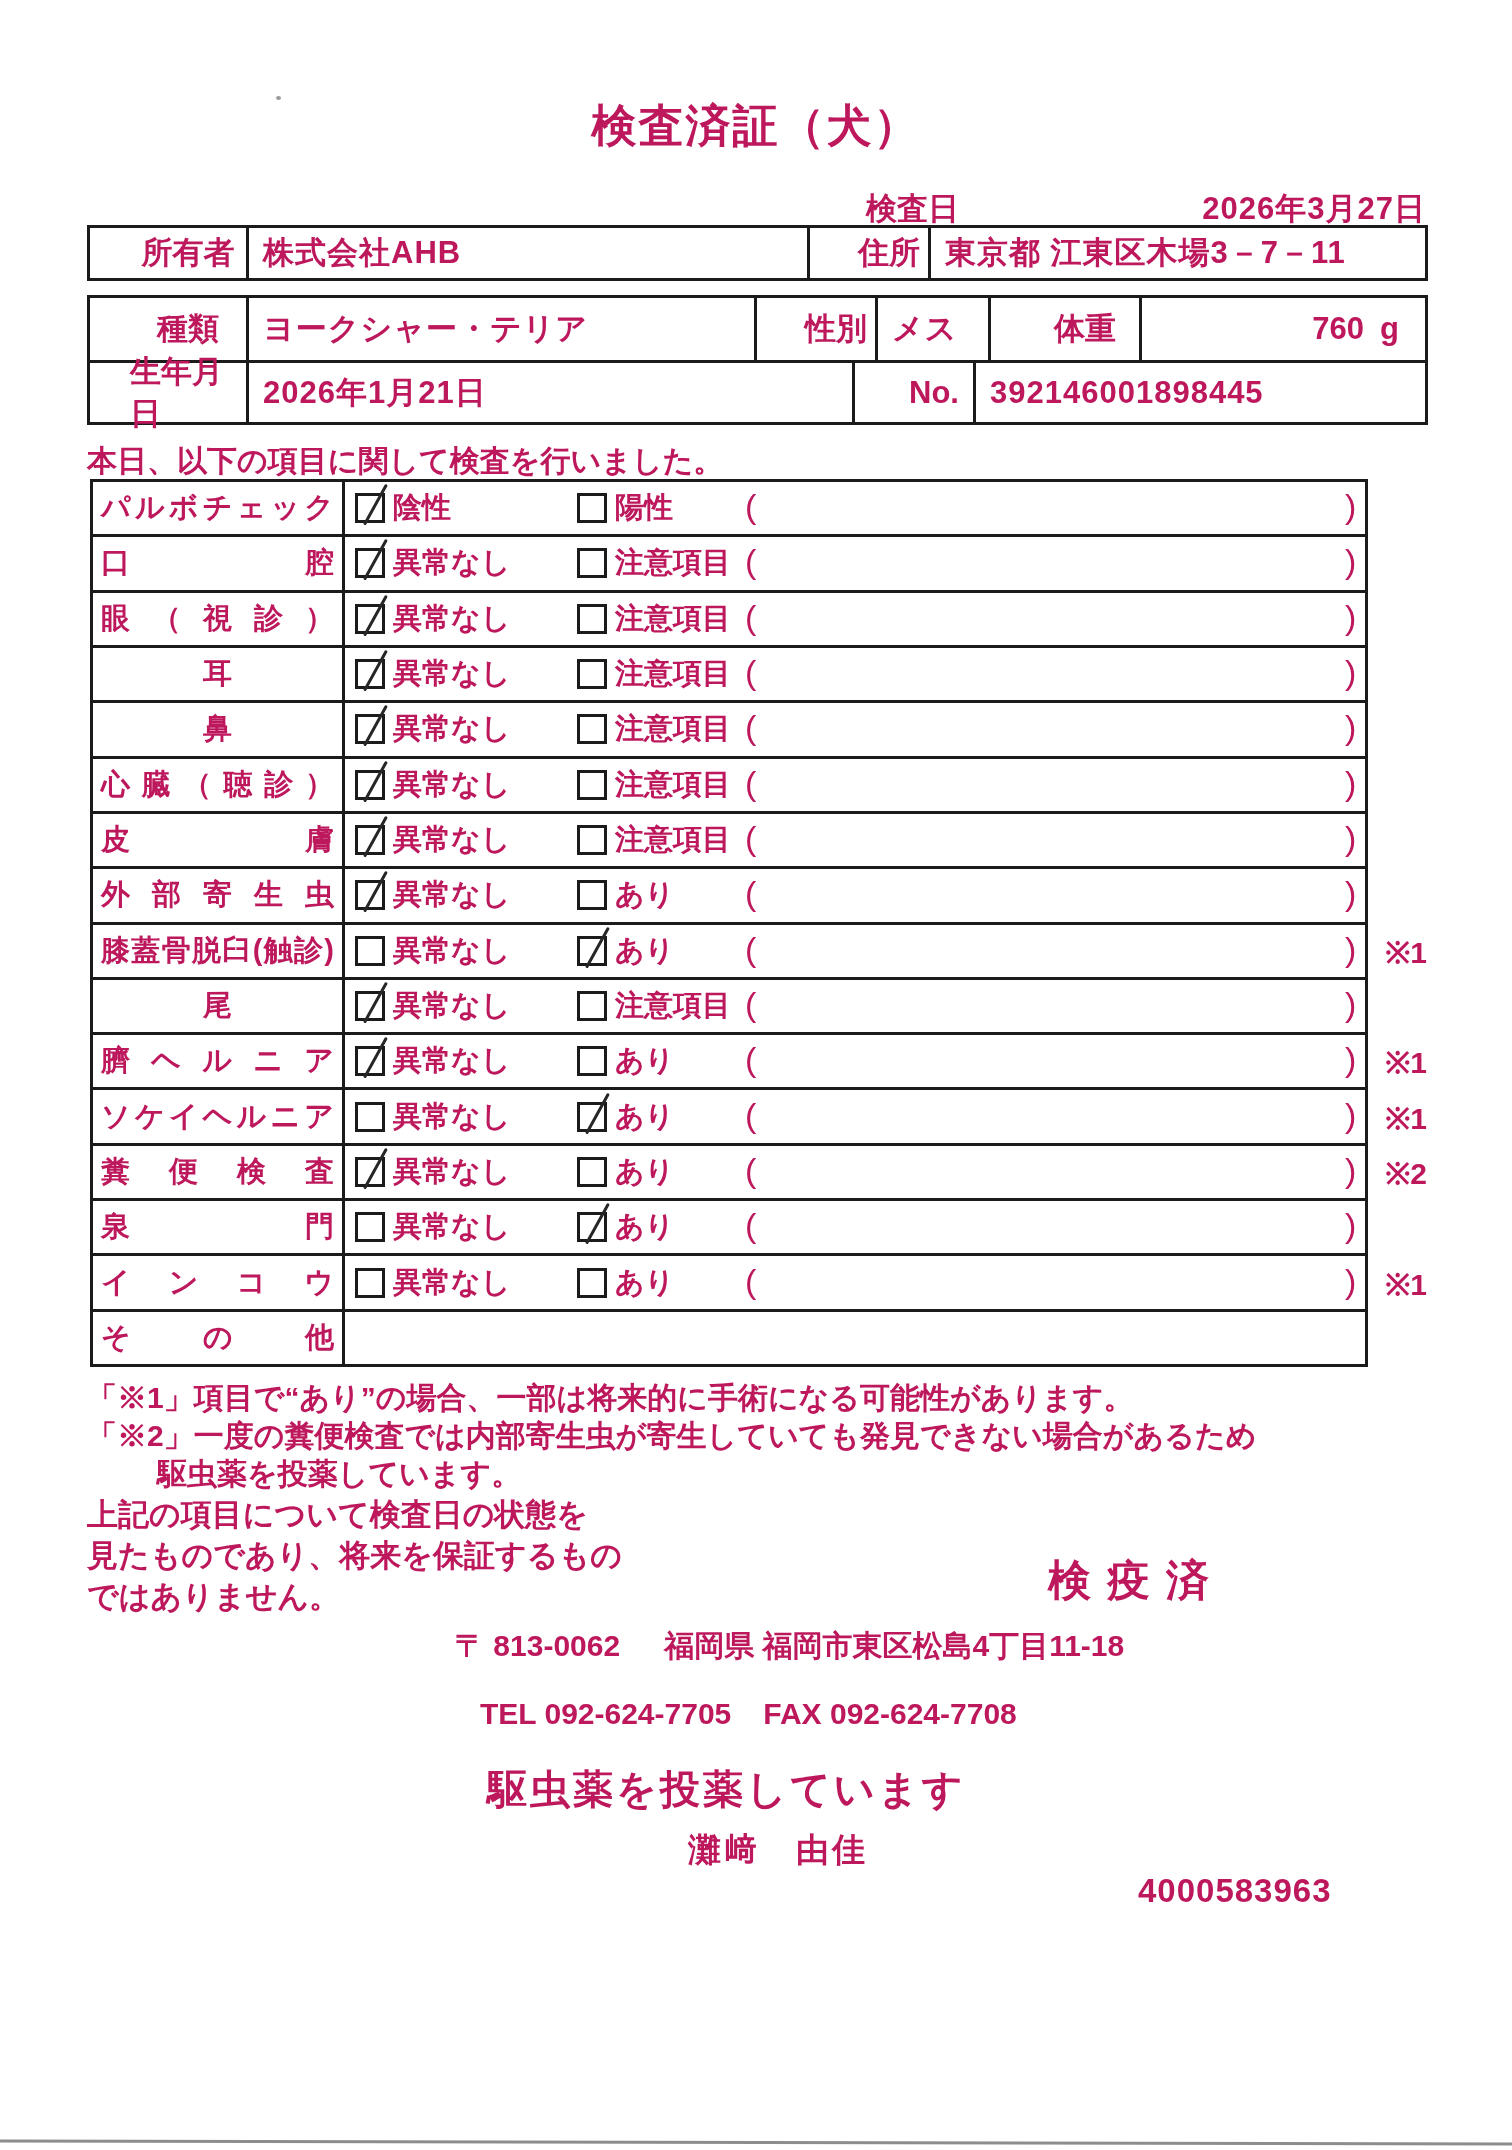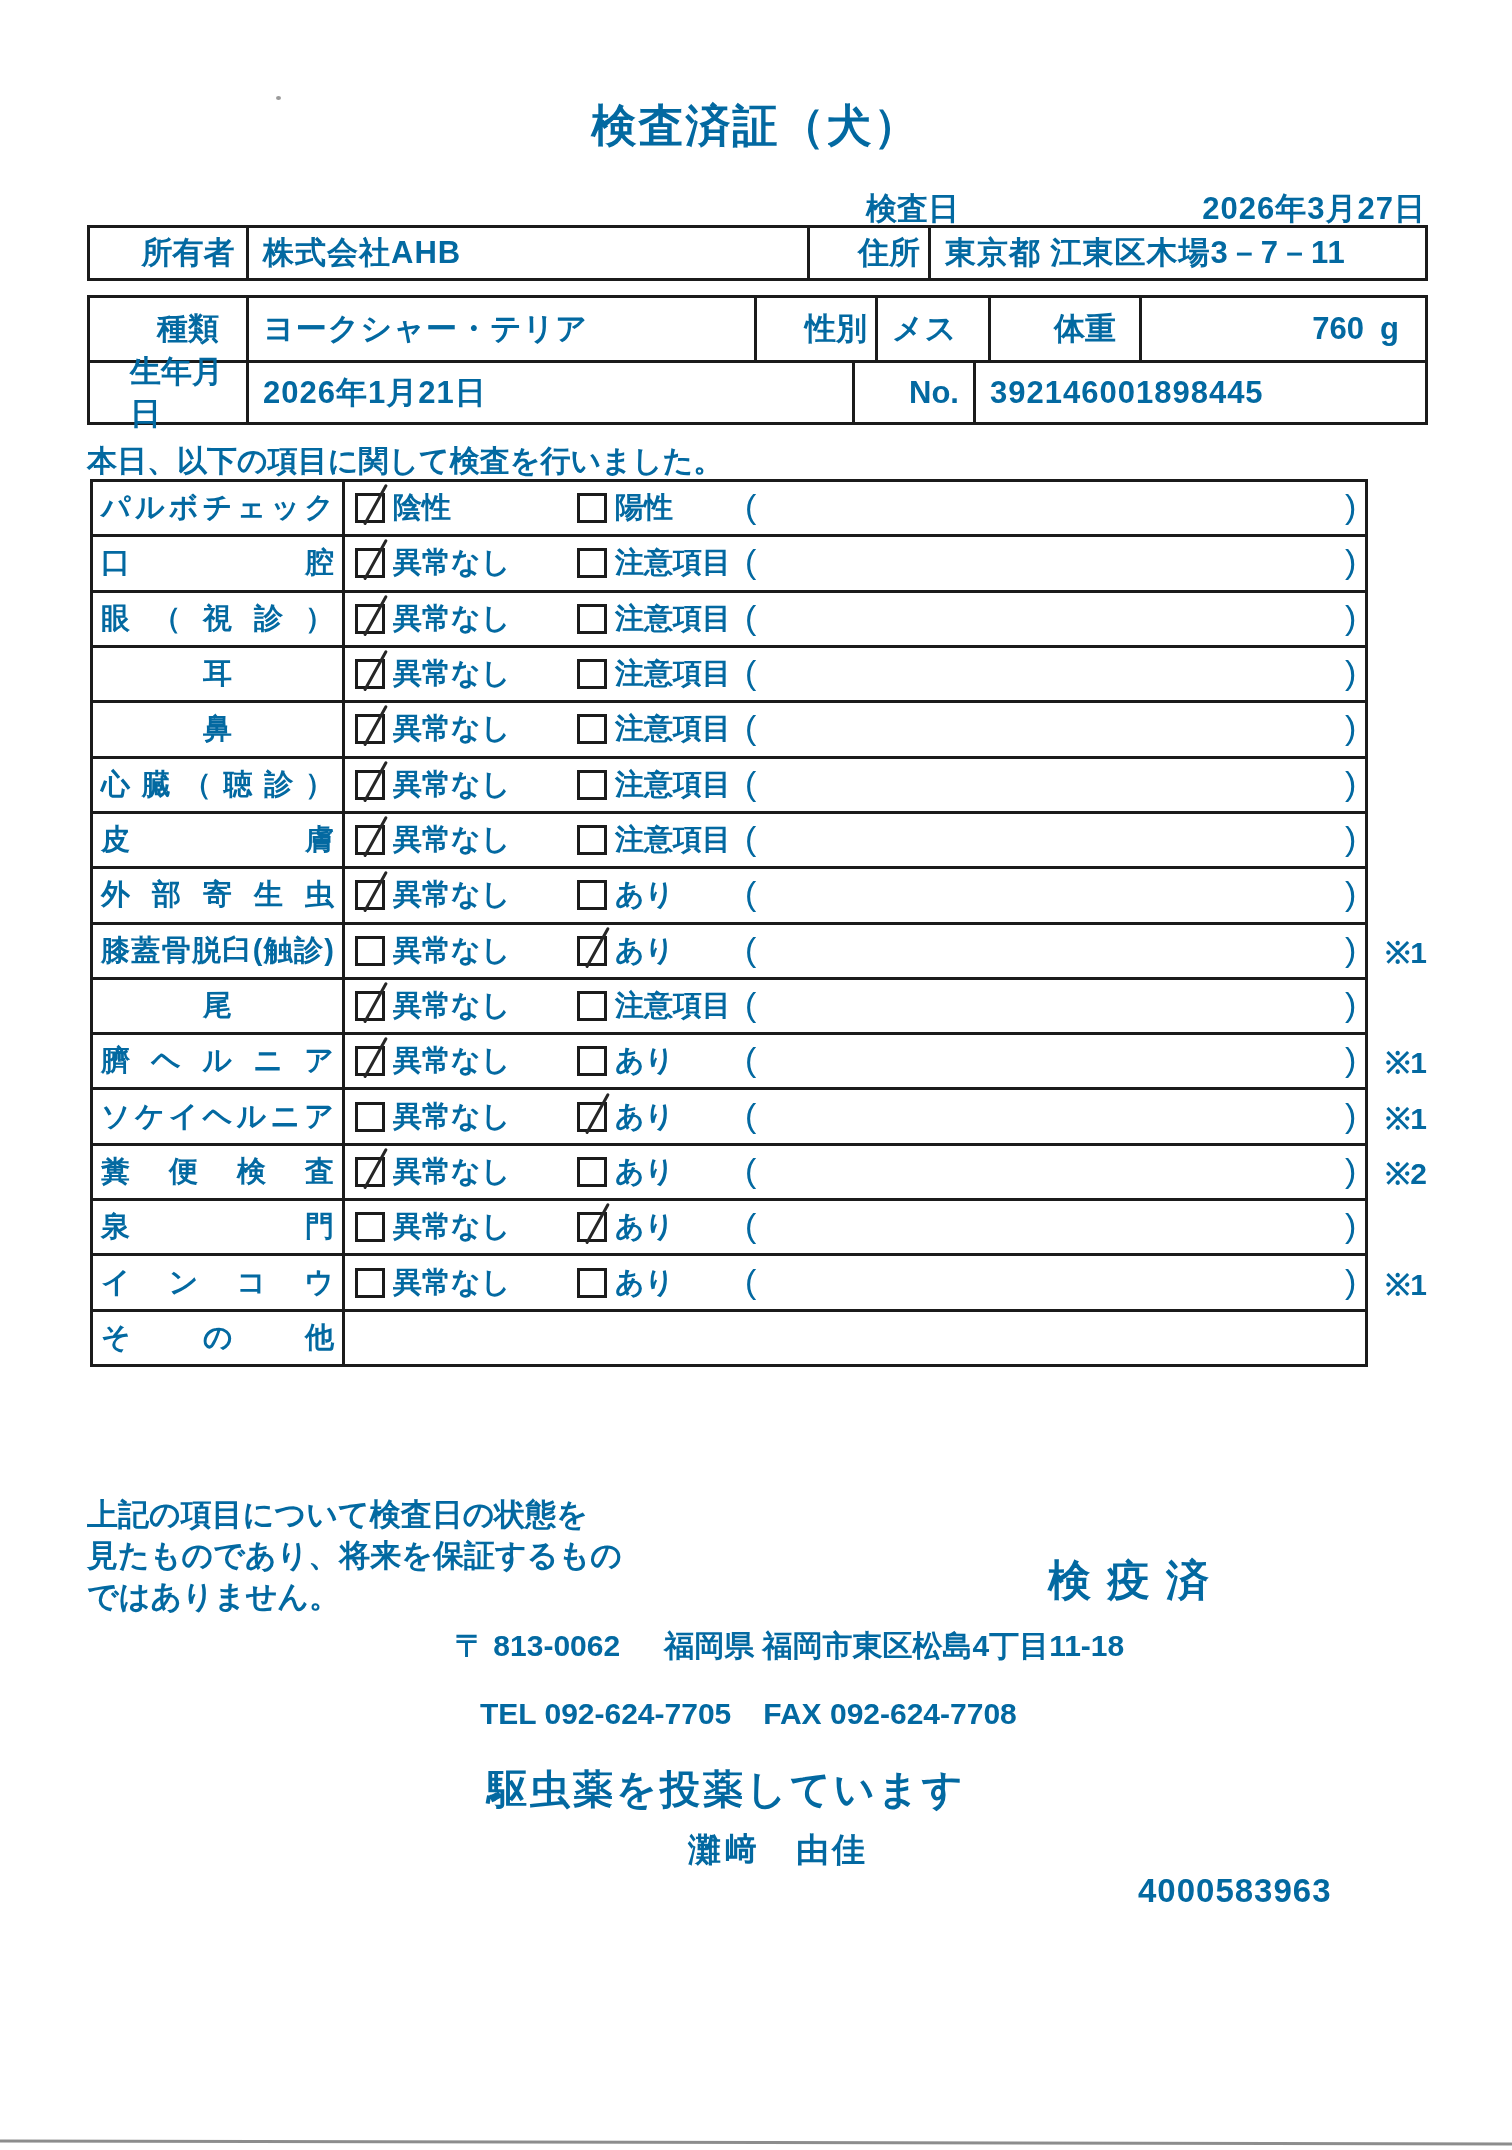--- a/index.html
+++ b/index.html
@@ -1,18 +1,18 @@
 <!DOCTYPE html>
 <html><head>
 <meta charset="utf-8">
 <style>
   html,body{margin:0;padding:0;background:#e8e8e8;}
   .page{
     position:relative;width:1512px;height:2150px;background:#ffffff;
-    font-family:"Liberation Sans",sans-serif;color:#0369a1;overflow:hidden;
+    font-family:"Liberation Sans",sans-serif;color:#be185d;overflow:hidden;
     font-weight:600;
   }
   
   .doc-title{
     position:absolute;left:0;right:0;top:96px;text-align:center;
     font-size:45px;font-weight:700;letter-spacing:2px;
   }
   .insp-date-label{position:absolute;left:866px;top:188px;font-size:31px;}
   .insp-date-value{position:absolute;top:188px;right:86px;font-size:31px;letter-spacing:1px;}
   .speck{position:absolute;left:276px;top:96px;width:5px;height:4px;background:#9a9a9a;border-radius:50%;}
@@ -480,20 +480,25 @@
       <div class="row-label">
           <span>そ</span>
           <span>の</span>
           <span>他</span>
         </div>
       <div class="row-content"></div>
 
     </div>
   </div>
 
+  <div class="footnotes">
+    <div>「※1」項目で“あり”の場合、一部は将来的に手術になる可能性があります。</div>
+    <div>「※2」一度の糞便検査では内部寄生虫が寄生していても発見できない場合があるため</div>
+    <div class="indent">駆虫薬を投薬しています。</div>
+  </div>
 
   <div class="disclaimer">
     <div>上記の項目について検査日の状態を</div>
     <div>見たものであり、将来を保証するもの</div>
     <div>ではありません。</div>
   </div>
 
   <div class="stamp">検疫済</div>
 
   <div class="postal-line">

